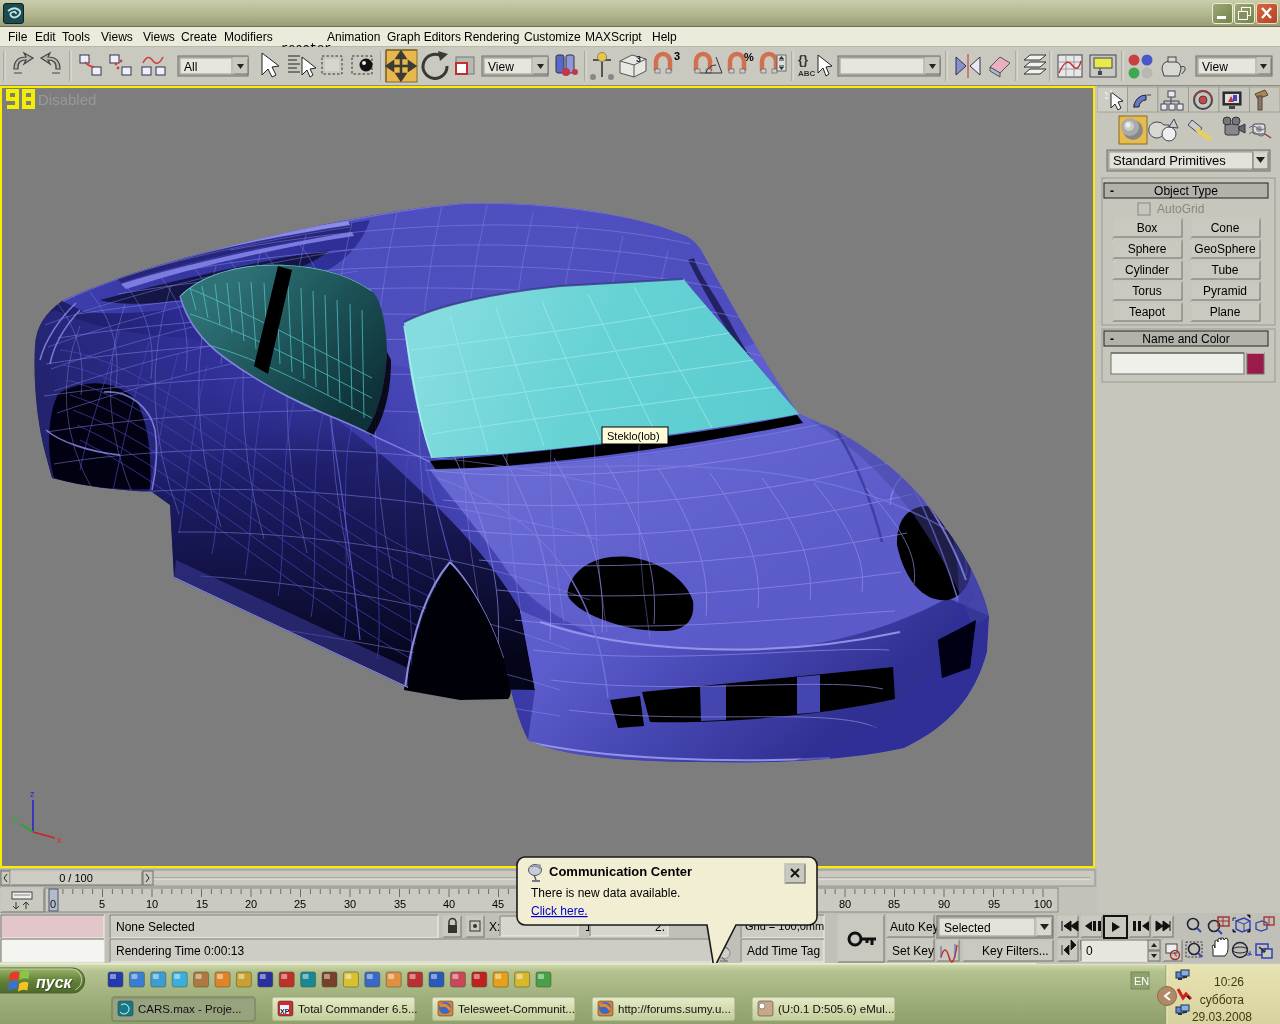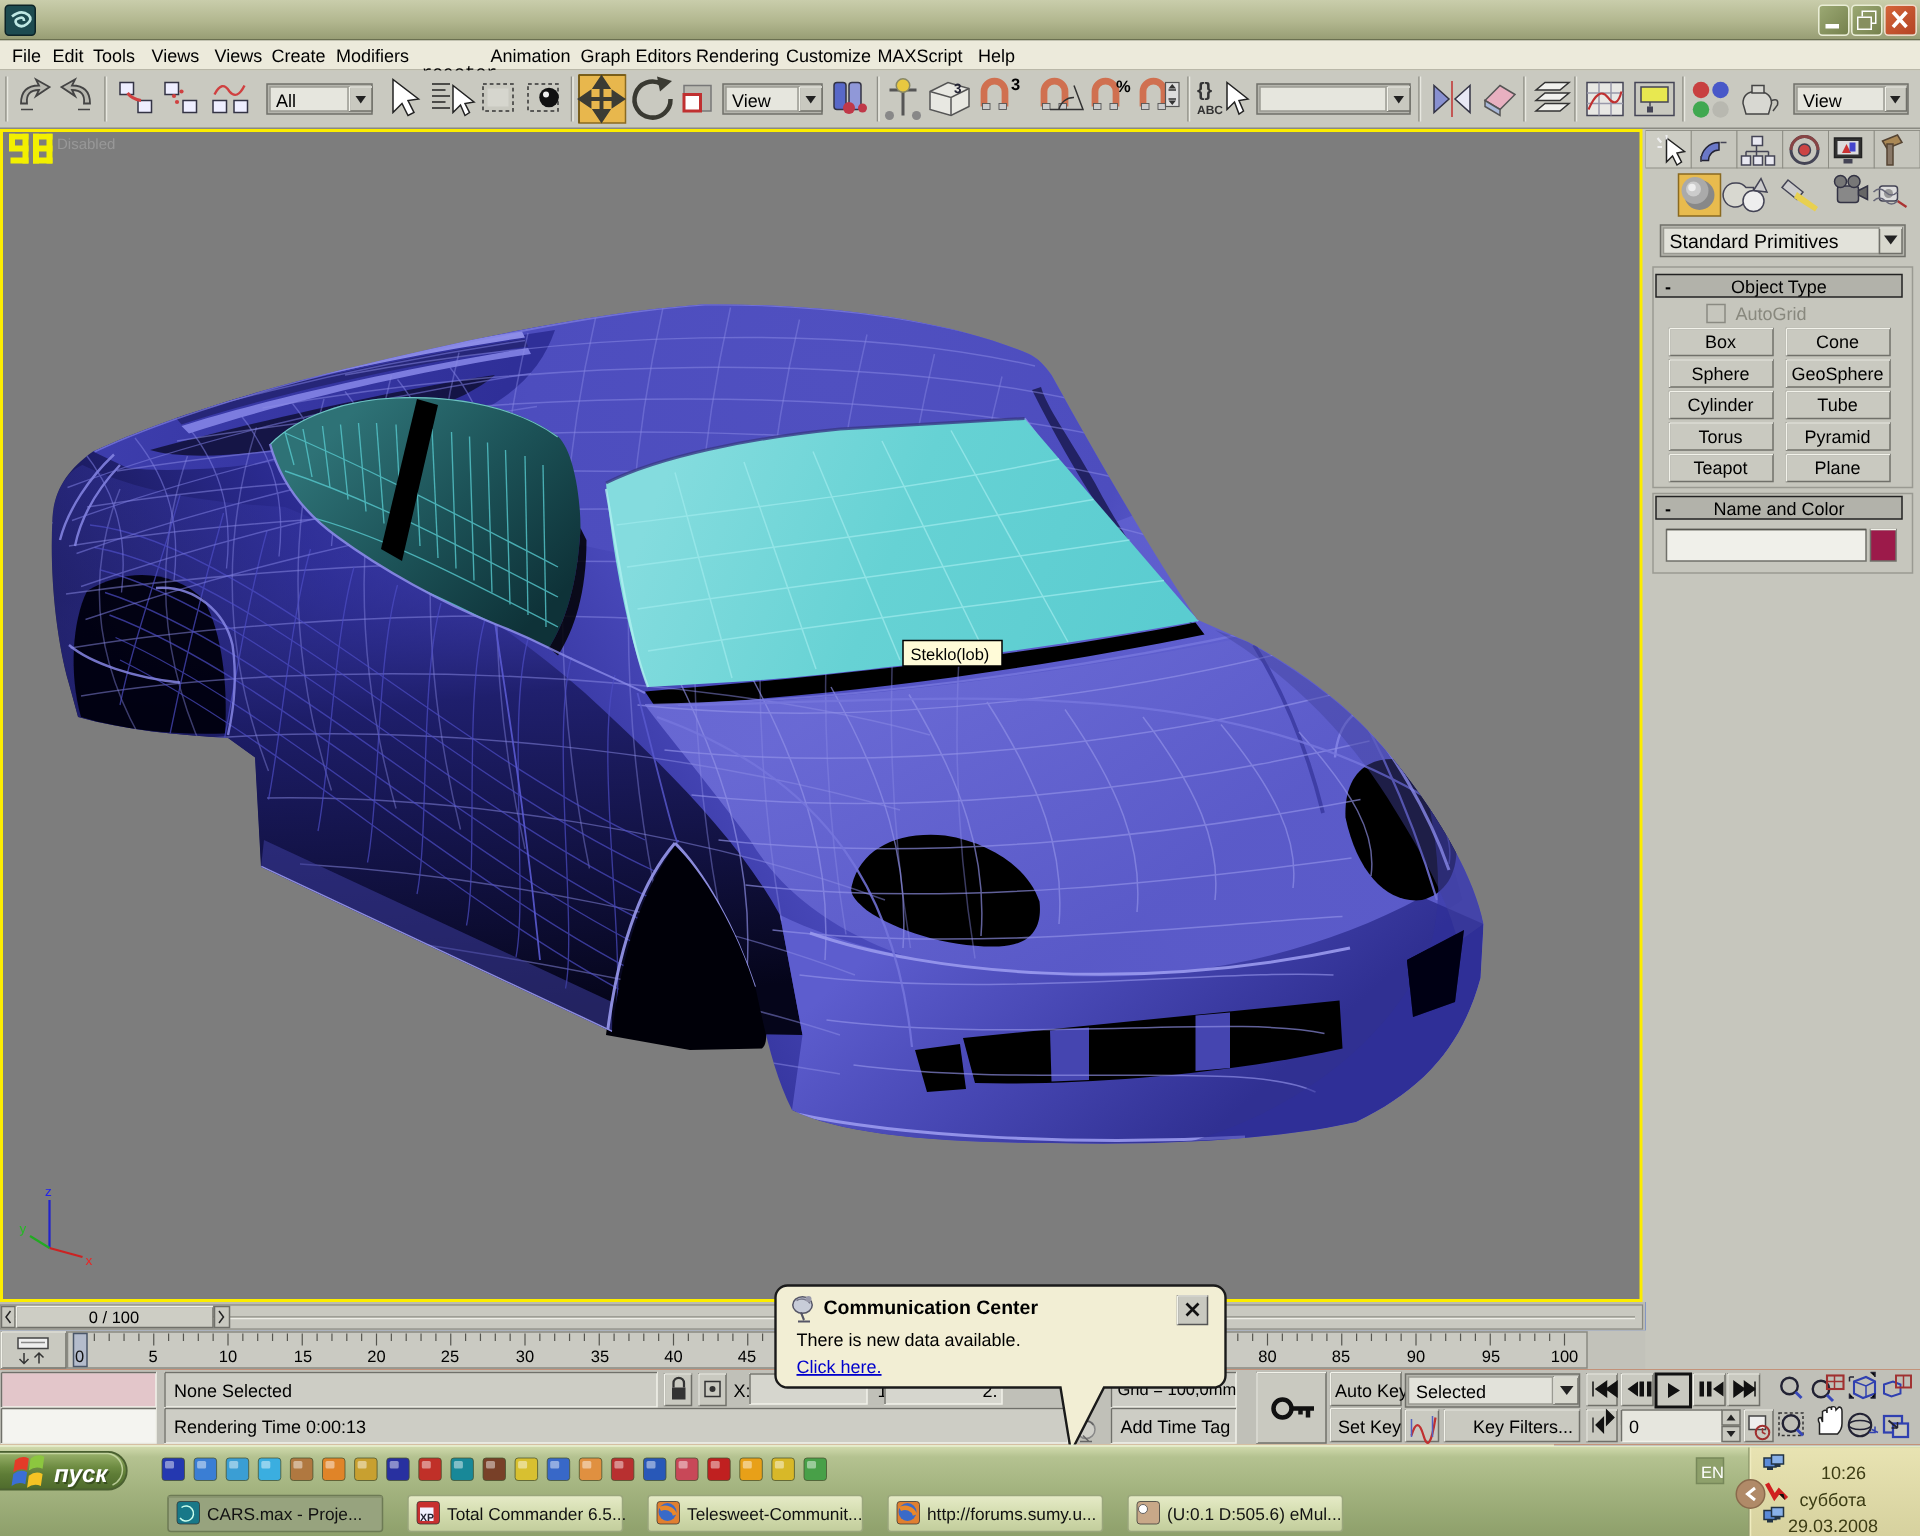--- a/index.html
+++ b/index.html
@@ -461,21 +461,21 @@
           <rect x="1" y="0" width="4" height="11"></rect>
           <rect x="10" y="0" width="4" height="20"></rect>
           <rect x="2" y="16" width="12" height="4"></rect>
 <rect x="17" y="0" width="13" height="4"></rect>
           <rect x="17" y="8" width="13" height="4"></rect>
           <rect x="17" y="16" width="13" height="4"></rect>
           <rect x="17" y="0" width="4" height="20"></rect>
           <rect x="26" y="0" width="4" height="20"></rect>
 </g>
       </svg>
-    <div class="abs" style="left:36px;top:3px;color:#989898;font-size:10px;">Disabled</div>
+    <div class="abs" style="left:36px;top:3px;color:#989898;font-size:15px;">Disabled</div>
   </div>
 </div>
 
 <div class="abs" id="panel" style="left:1097px;top:86px;width:183px;height:878px;background:#c6c6bd;">
     <svg width="183" height="878" style="position:absolute;left:0;top:0;" font-family="Liberation Sans">
       <rect x="0" y="0" width="183" height="878" fill="#c6c6bd"></rect>
       <rect x="0.0" y="1" width="30.5" height="25" fill="#cdcdc4" stroke="#8a8a82" stroke-width="0.6"></rect>
       <rect x="30.5" y="1" width="30.5" height="25" fill="#c6c6bd" stroke="#8a8a82" stroke-width="0.6"></rect>
       <rect x="61.0" y="1" width="30.5" height="25" fill="#c6c6bd" stroke="#8a8a82" stroke-width="0.6"></rect>
       <rect x="91.5" y="1" width="30.5" height="25" fill="#c6c6bd" stroke="#8a8a82" stroke-width="0.6"></rect>

